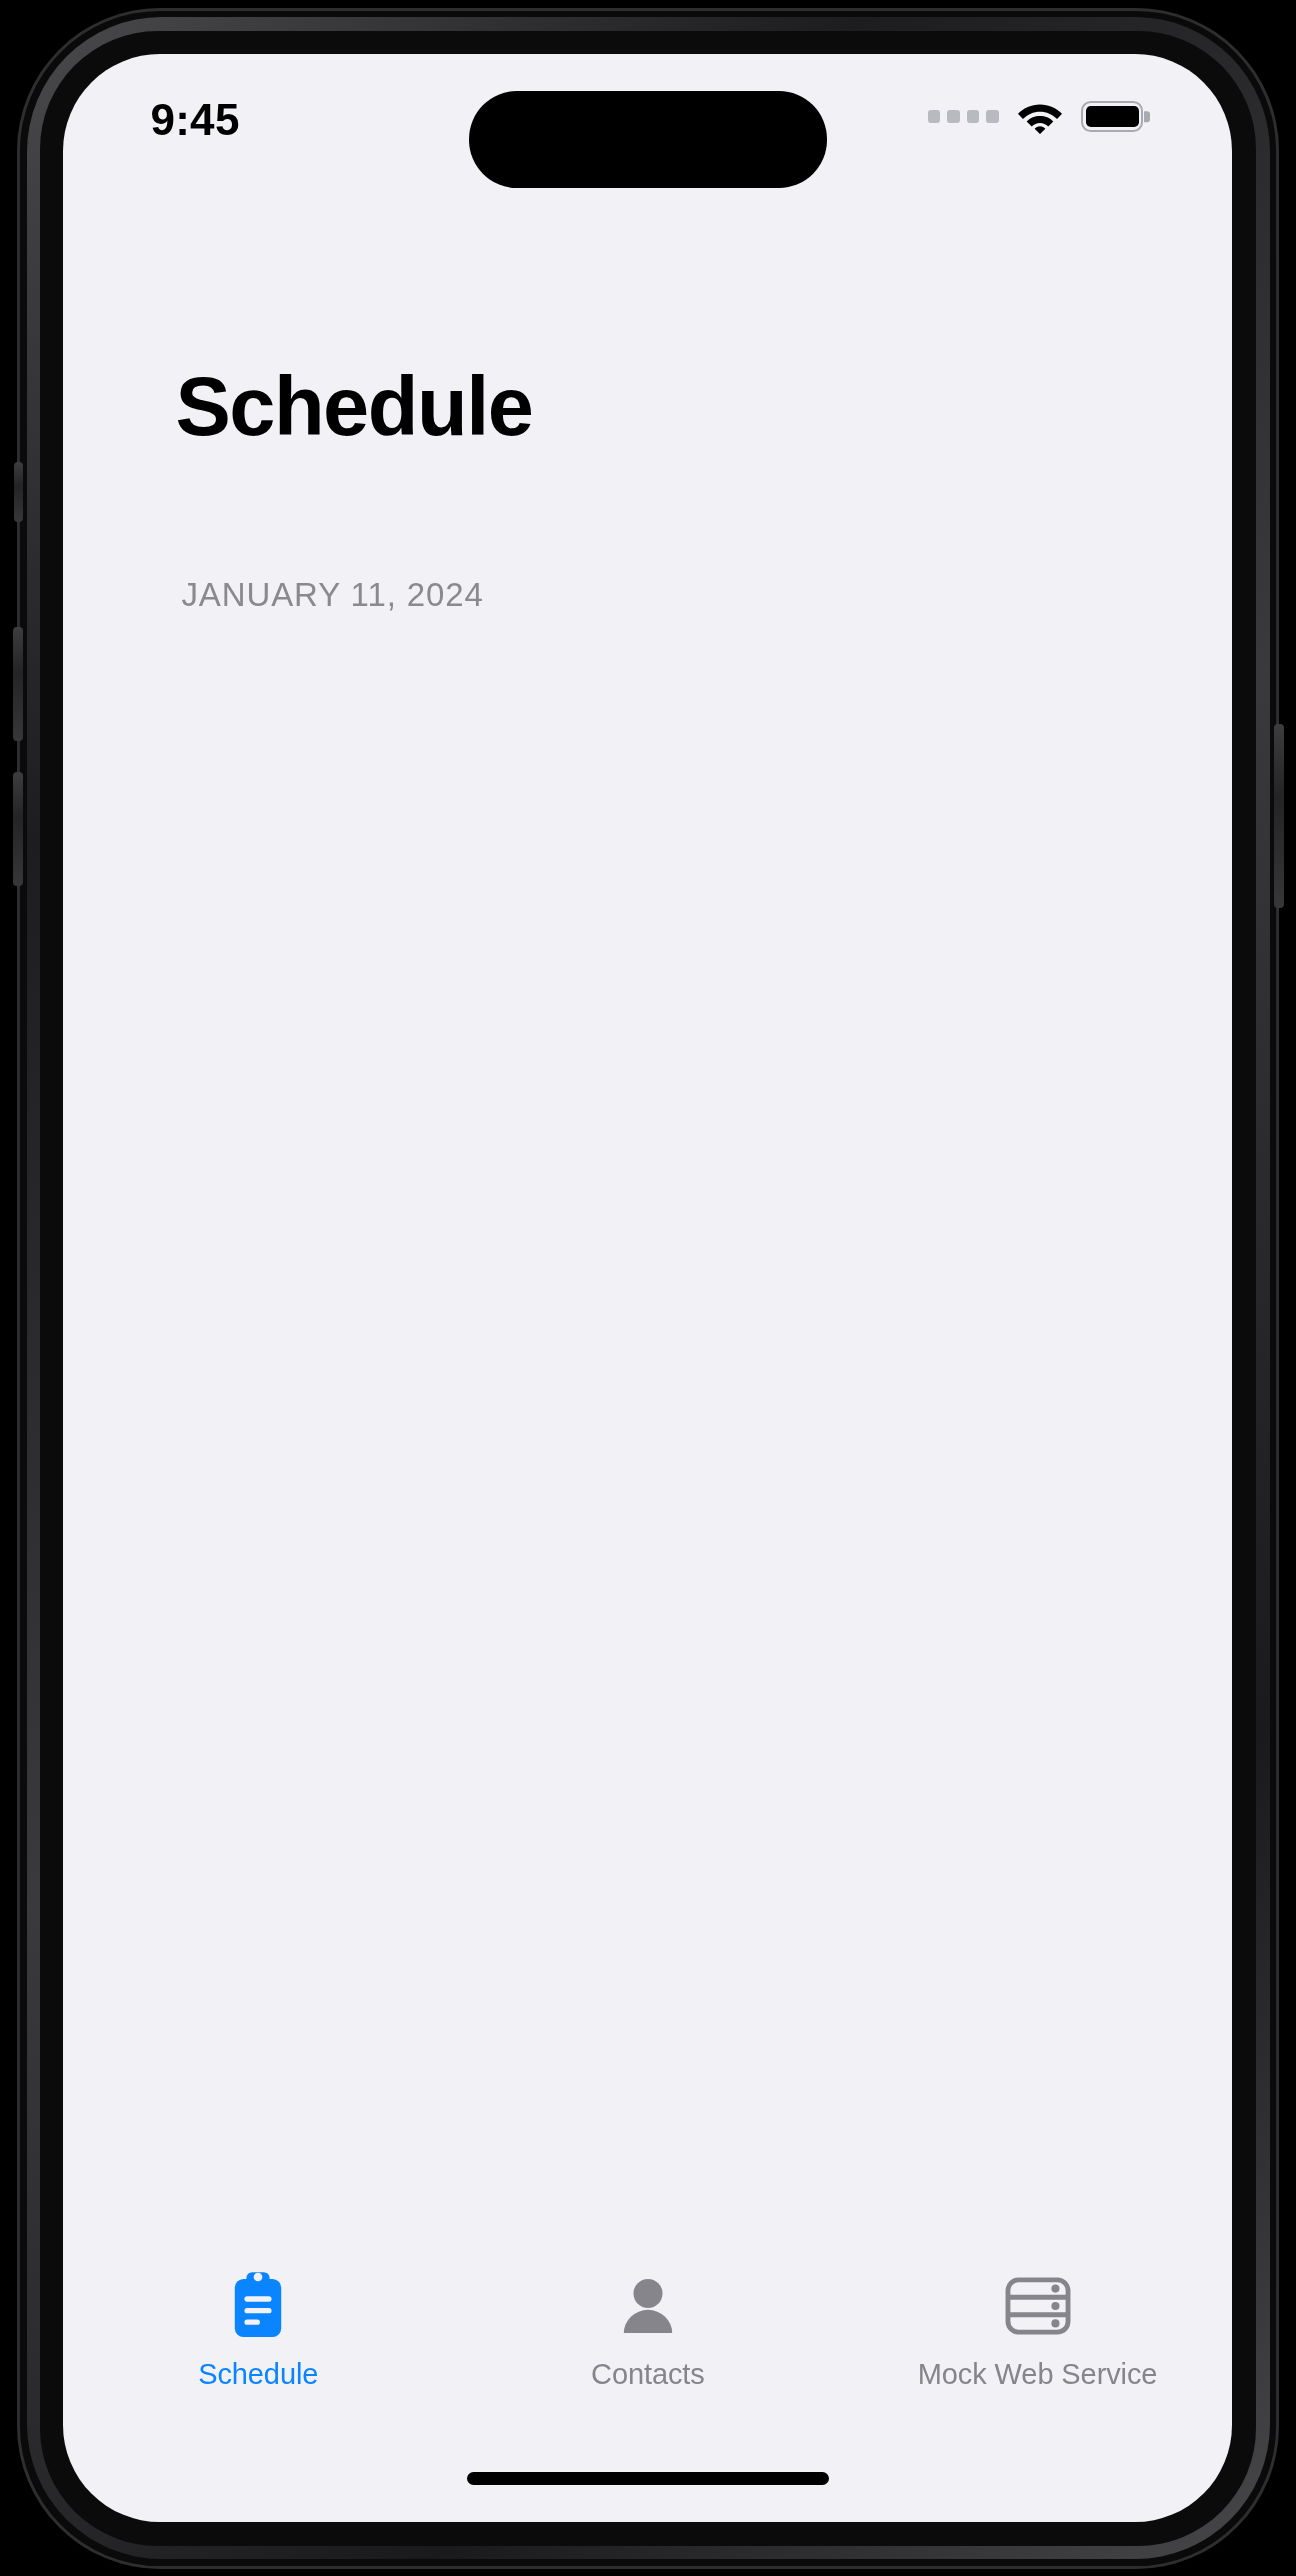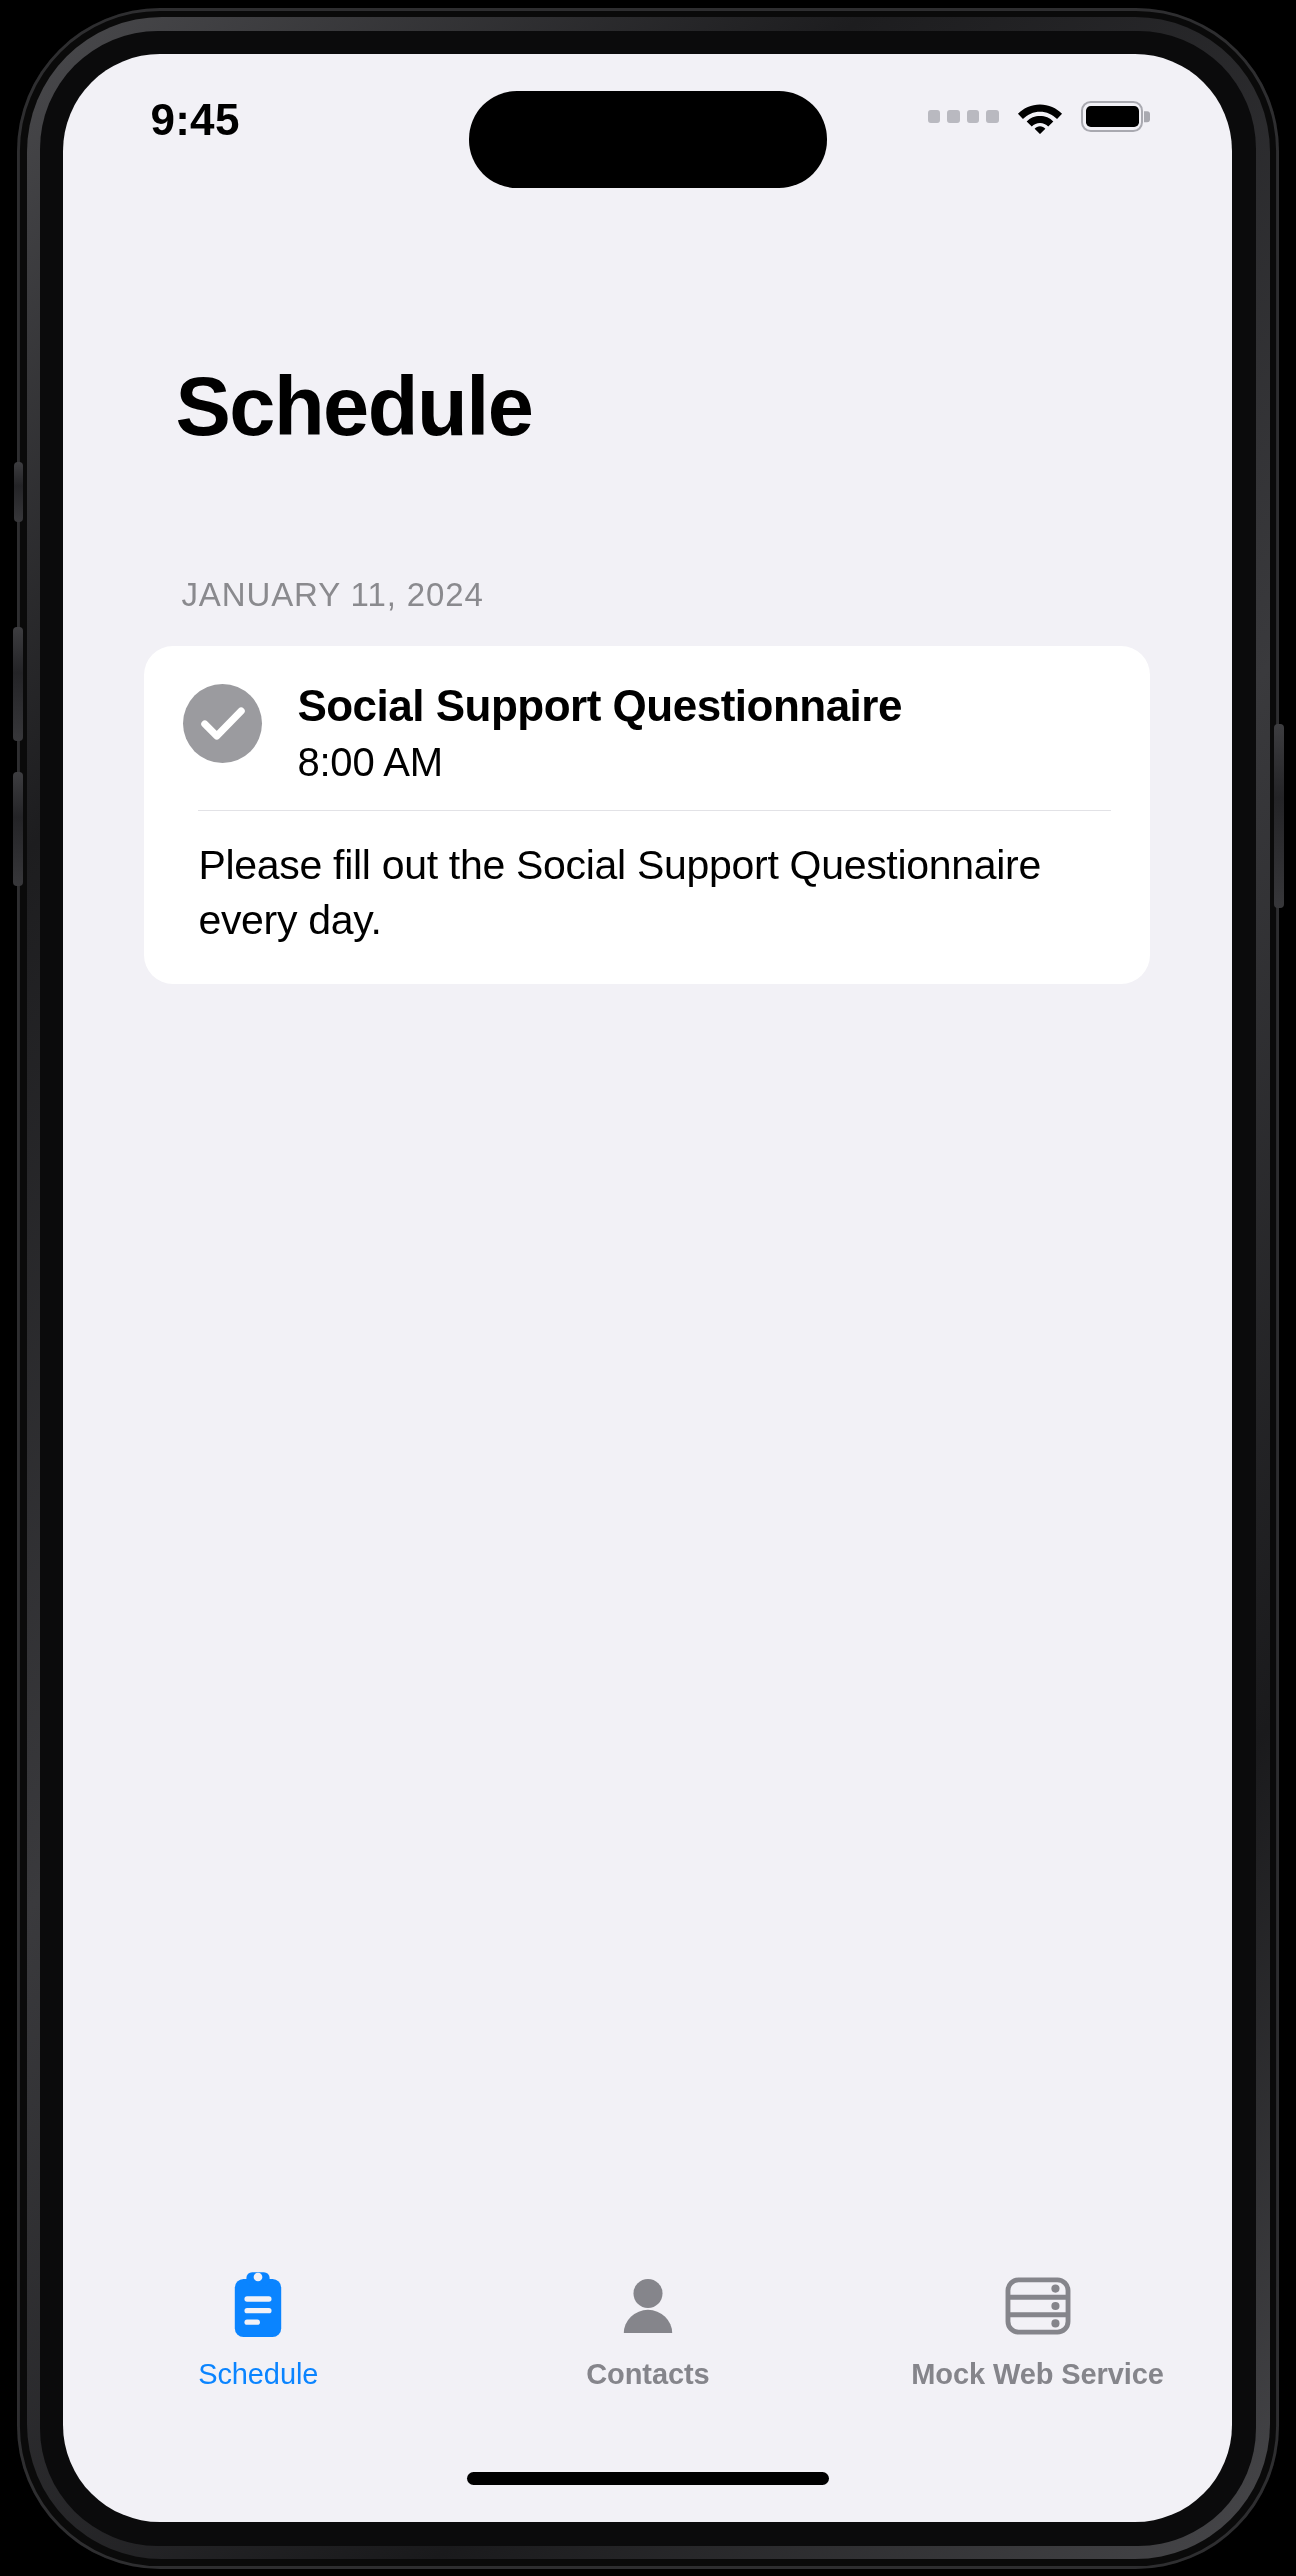--- a/index.html
+++ b/index.html
@@ -159,21 +159,21 @@
     display:flex; flex-direction:column;
     align-items:center; justify-content:flex-start;
     padding-top:13.5px;
   }
   .tab-icon {
     height:72px; display:flex; align-items:center; justify-content:center;
   }
   .tab-icon svg { display:block; }
   .tab-label {
     margin-top:15.5px;
-    font-size:29px; font-weight:700;
+    font-size:29px; font-weight:400;
     letter-spacing:-0.1px;
     white-space:nowrap;
   }
   .tab-item.active .tab-label { color:#0A84FF; font-weight:500; }
   .tab-item.inactive .tab-label { color:#85858B; }
 
   
   #home-indicator {
     position:absolute; left:50%; transform:translateX(-50%);
     bottom:37px; width:362px; height:12.6px;
@@ -215,35 +215,20 @@
         <span id="battery-icon">
           <span id="battery-fill"></span>
         </span>
       </div>
     </div>
 
     <h1 id="page-title">Schedule</h1>
 
     <div id="date-header">JANUARY 11, 2024</div>
 
-    <div id="task-card">
-      <div id="card-header">
-        <span id="check-badge">
-          <svg width="44" height="35" viewBox="0 0 46 36">
-            <path d="M4 18.5 L16.5 31 L42 5" fill="none" stroke="#FFFFFF" stroke-width="7.5" stroke-linecap="round" stroke-linejoin="round"></path>
-          </svg>
-        </span>
-        <div id="card-header-text">
-          <div id="task-title">Social Support Questionnaire</div>
-          <div id="task-time">8:00 AM</div>
-        </div>
-      </div>
-      <div id="card-divider"></div>
-      <div id="task-description">Please fill out the Social Support Questionnaire every day.</div>
-    </div>
 
     <nav id="tab-bar">
 
       <div class="tab-item active">
         <span class="tab-icon">
           <svg width="58" height="70" viewBox="0 0 60 72">
             <rect x="6" y="8" width="48" height="60" rx="9" fill="#0A84FF"></rect>
             <rect x="18" y="1" width="24" height="14" rx="6" fill="#0A84FF"></rect>
             <circle cx="30" cy="6" r="4.5" fill="#F2F1F6"></circle>
             <rect x="16" y="26" width="28" height="5.5" rx="2.7" fill="#F2F1F6"></rect>

